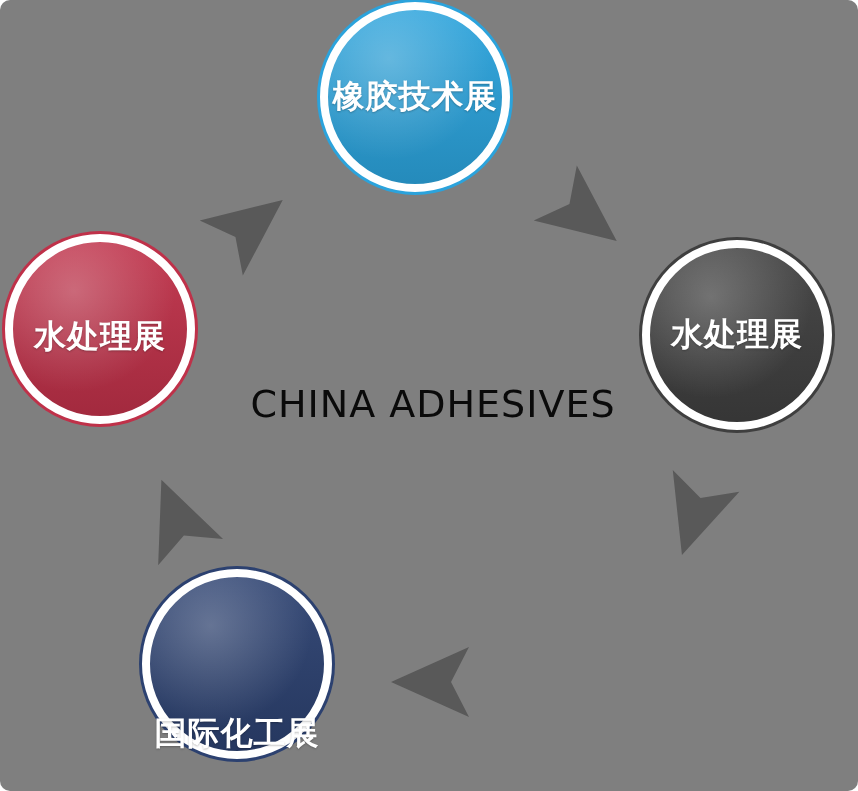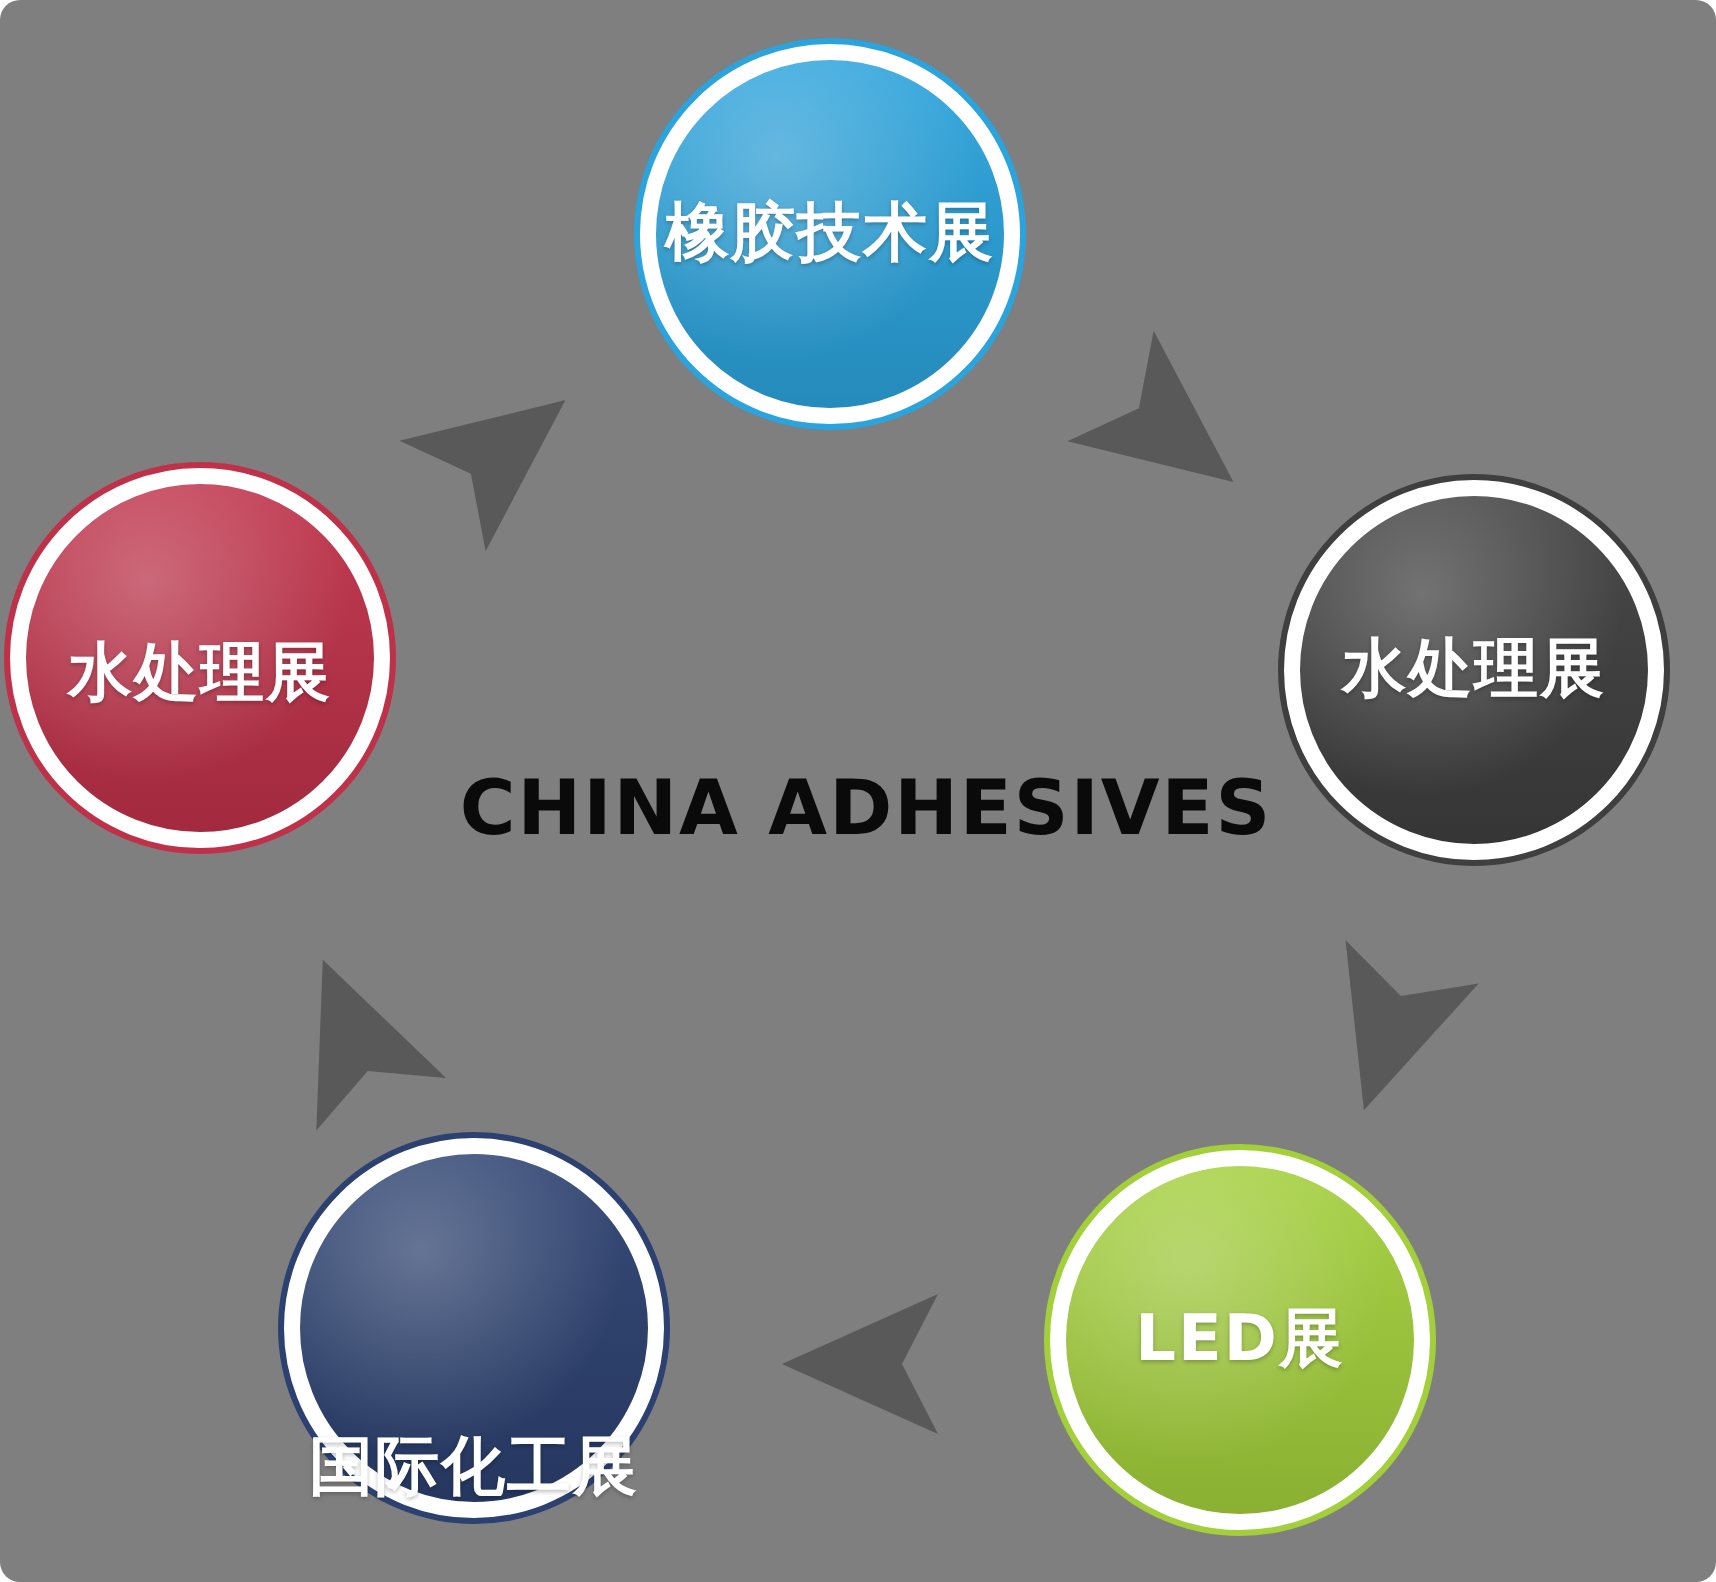--- a/index.html
+++ b/index.html
@@ -33,33 +33,33 @@
   .node .label {
     color: #ffffff;
     font-weight: bold;
     font-size: 32px;
     line-height: 1.1;
     text-align: center;
     letter-spacing: 1px;
     text-shadow: 0 1px 2px rgba(0,0,0,.25);
     white-space: nowrap;
   }
-  .node-rubber   { left: 320px; top: 22px;  }
+  .node-rubber   { left: 320px; top: 2px;  }
   .node-signage  { left: 642px; top: 240px; }
   .node-led      { left: 525px; top: 575px; }
   .node-chemical { left: 142px; top: 569px; align-items: flex-end; }
   .node-water    { left: 5px;   top: 234px; }
 
   .title {
     position: absolute;
     left: 433px;
     top: 404px;
     transform: translate(-50%, -50%);
     font-size: 38px;
-    font-weight: bold;
+    font-weight: normal;
     letter-spacing: 1px;
     white-space: nowrap;
     font-family: "DejaVu Sans", "Liberation Sans", sans-serif;
   }
 
   .arrow {
     position: absolute;
     width: 90px;
     height: 90px;
   }
@@ -77,23 +77,20 @@
   <div class="title" style="color: rgb(10, 10, 10);">CHINA ADHESIVES</div>
 
   <div class="node node-rubber" style="--c: #2BA3DC;">
     <span class="label" style="color: rgb(255, 255, 255);">橡胶技术展</span>
   </div>
 
   <div class="node node-signage" style="--c: #3F3F3F;">
     <span class="label" style="color: rgb(255, 255, 255);">水处理展</span>
   </div>
 
-  <div class="node node-led" style="--c: #A3CF3B;">
-    <span class="label" style="color: rgb(255, 255, 255);">LED展</span>
-  </div>
 
   <div class="node node-chemical" style="--c: #2C4170;">
     <span class="label" style="color: rgb(255, 255, 255);">国际化工展</span>
   </div>
 
   <div class="node node-water" style="--c: #BF3149;">
     <span class="label" style="color: rgb(255, 255, 255); margin-top: 16px;">水处理展</span>
   </div>
 
   <svg class="arrow arrow-1" viewBox="0 0 90 90">

